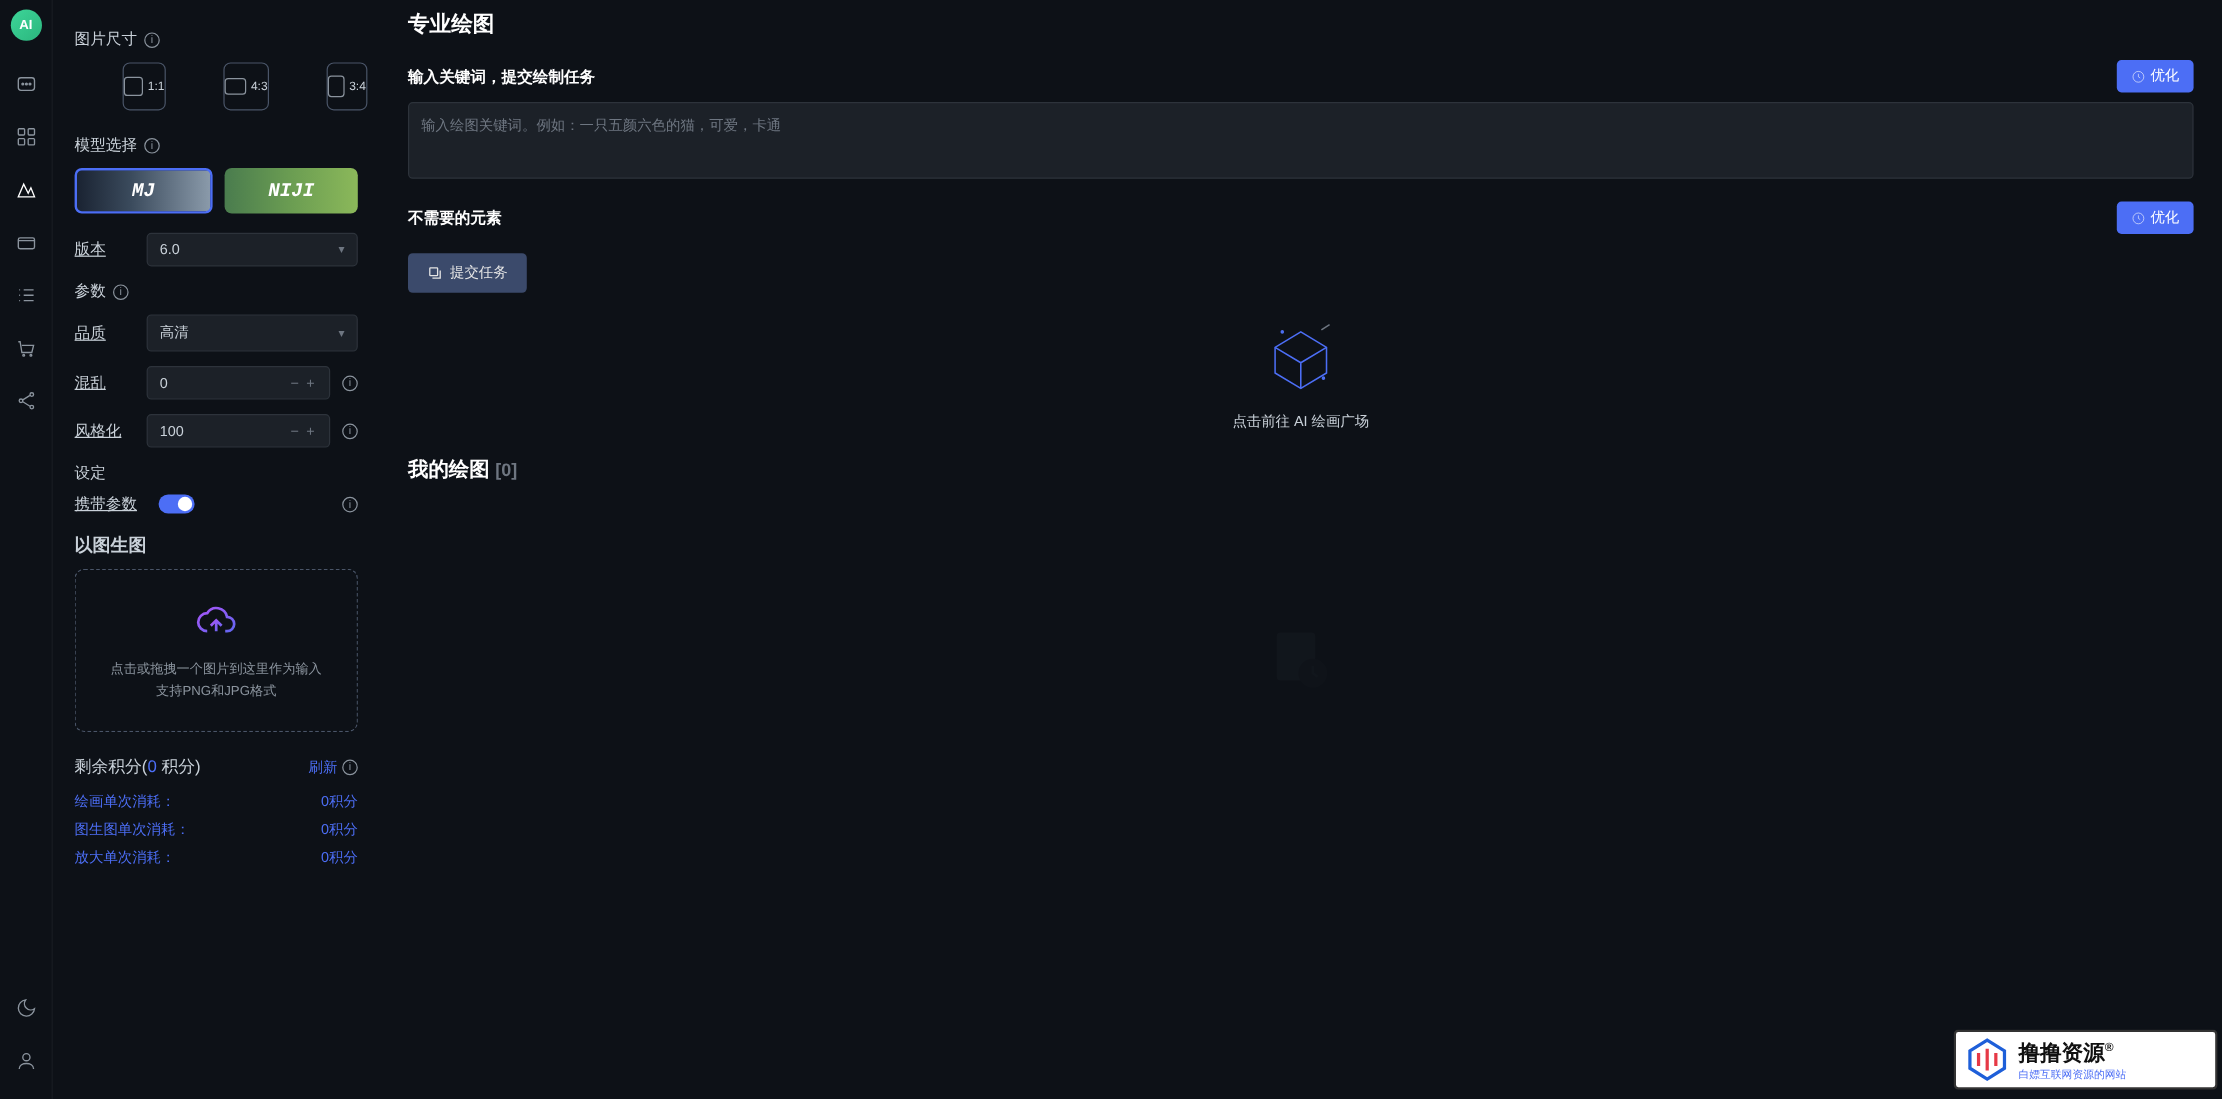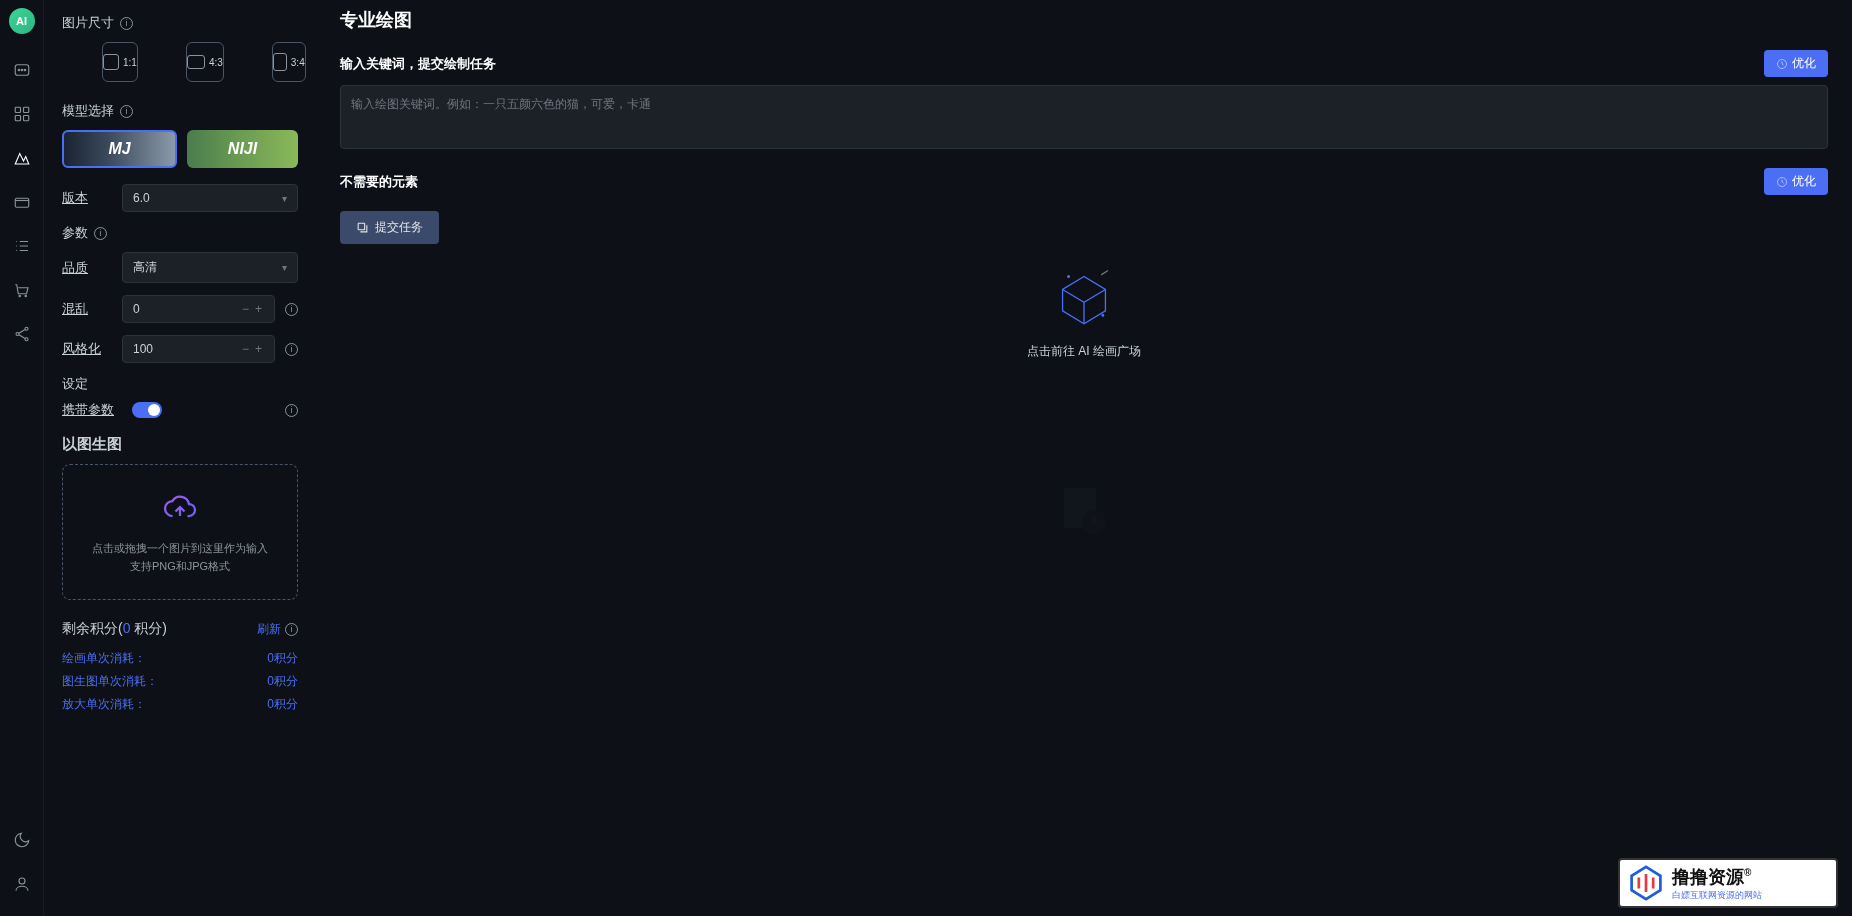--- a/index.html
+++ b/index.html
@@ -4,31 +4,31 @@
 <style>
 * { margin: 0; padding: 0; box-sizing: border-box; }
 body { font-family: -apple-system, BlinkMacSystemFont, "Segoe UI", sans-serif; background: #0d1117; color: #c9d1d9; font-size: 13px; overflow: hidden; }
 .app { display: flex; height: 916px; width: 1852px; }
 .iconbar { width: 44px; background: #0d1117; display: flex; flex-direction: column; align-items: center; padding-top: 8px; border-right: 1px solid rgba(255,255,255,0.05); }
 .logo { width: 26px; height: 26px; border-radius: 50%; background: linear-gradient(135deg, #3dd598, #2bb67e); display: flex; align-items: center; justify-content: center; color: #fff; font-weight: bold; font-size: 11px; margin-bottom: 24px; }
 .nav-icon { width: 24px; height: 24px; display: flex; align-items: center; justify-content: center; margin-bottom: 20px; cursor: pointer; color: #8b949e; }
 .nav-icon.active { color: #fff; }
 .nav-icon svg { width: 18px; height: 18px; fill: none; stroke: currentColor; stroke-width: 1.5; }
 .iconbar .spacer { flex: 1; }
-.sidebar { width: 272px; background: #0d1117; padding: 14px 18px; overflow-y: auto; }
+.sidebar { width: 272px; background: #0d1117; padding: 24px 18px; overflow-y: auto; }
 .section-label { font-size: 13px; color: #c9d1d9; display: flex; align-items: center; gap: 6px; margin-bottom: 10px; }
 .info-icon { width: 13px; height: 13px; border: 1px solid #8b949e; border-radius: 50%; display: inline-flex; align-items: center; justify-content: center; font-size: 9px; color: #8b949e; cursor: pointer; }
 .ratio-row { display: flex; gap: 8px; margin-bottom: 20px; }
 .ratio-box { width: 42px; height: 40px; border: 1px solid #4a5568; border-radius: 6px; display: flex; flex-direction: row; align-items: center; justify-content: center; gap: 4px; cursor: pointer; margin-left: 40px; }
 .ratio-box.active { border-color: #4c6ef5; }
 .ratio-shape { border: 1.5px solid #8b949e; border-radius: 3px; }
 .ratio-box.active .ratio-shape { border-color: #4c6ef5; }
 .ratio-box.active .ratio-label { color: #4c6ef5; }
 .ratio-label { font-size: 10px; color: #c9d1d9; }
-.model-row { display: flex; gap: 10px; margin-bottom: 16px; }
+.model-row { display: flex; gap: 10px; margin-bottom: 16px; font-family: Liberation Mono, monospace; }
 .model-card { flex: 1; height: 38px; border-radius: 6px; display: flex; align-items: center; justify-content: center; font-weight: bold; font-style: italic; font-size: 16px; cursor: pointer; color: #fff; position: relative; overflow: hidden; }
 .model-card.mj { background: linear-gradient(90deg, #1a2332 0%, #3a4a5c 40%, #8a9aaa 100%); border: 2px solid #4c6ef5; }
 .model-card.niji { background: linear-gradient(90deg, #4a7c4e 0%, #6b9d52 50%, #8bb85a 100%); }
 .param-row { display: flex; align-items: center; margin-bottom: 12px; gap: 10px; }
 .param-label { width: 50px; font-size: 13px; color: #c9d1d9; text-decoration: underline; }
 .select-box { flex: 1; background: #1c2128; border: 1px solid #2d333b; border-radius: 4px; padding: 6px 10px; color: #c9d1d9; font-size: 12px; display: flex; justify-content: space-between; align-items: center; cursor: pointer; }
 .num-input { flex: 1; background: #1c2128; border: 1px solid #2d333b; border-radius: 4px; padding: 6px 10px; color: #c9d1d9; font-size: 12px; display: flex; justify-content: space-between; align-items: center; }
 .stepper { display: flex; gap: 2px; color: #6e7681; }
 .stepper span { cursor: pointer; padding: 0 2px; }
 .toggle { width: 30px; height: 16px; background: #4c6ef5; border-radius: 10px; position: relative; cursor: pointer; }
@@ -52,21 +52,21 @@
 .textarea.tall { height: 64px; }
 .textarea.short { height: 34px; }
 .textarea::placeholder { color: #6e7681; }
 .submit-btn { background: #3b4a6b; color: #e5e5e5; border: none; border-radius: 4px; padding: 8px 16px; font-size: 12px; cursor: pointer; display: flex; align-items: center; gap: 6px; margin-bottom: 24px; }
 .section-title { font-size: 17px; font-weight: bold; color: #fff; margin-bottom: 16px; }
 .section-title .count { color: #6e7681; font-size: 15px; }
 .empty-state { text-align: center; padding: 0 0 20px; }
 .empty-cube { width: 70px; height: 60px; margin: 0 auto 12px; }
 .empty-text { font-size: 12px; color: #c9d1d9; cursor: pointer; }
 .empty-doc { width: 60px; height: 60px; margin: 100px auto 0; opacity: 0.15; }
-.watermark { position: fixed; bottom: 8px; right: 14px; width: 220px; height: 50px; background: #fff; border: 2px solid #333; border-radius: 4px; display: flex; align-items: center; padding: 4px 8px; gap: 8px; }
+.watermark { position: fixed; bottom: 8px; right: 4px; width: 220px; height: 50px; background: #fff; border: 2px solid #333; border-radius: 4px; display: flex; align-items: center; padding: 4px 8px; gap: 8px; }
 .wm-logo { width: 36px; height: 36px; }
 .wm-text { display: flex; flex-direction: column; }
 .wm-main { font-size: 18px; font-weight: bold; color: #111; }
 .wm-sub { font-size: 9px; color: #4c6ef5; }
 .chevron { font-size: 10px; color: #6e7681; }
 </style>
 </head>
 <body>
 
 <div class="app">
@@ -310,20 +310,23 @@
       <svg class="empty-cube" viewBox="0 0 80 70" fill="none" stroke="#4c6ef5" stroke-width="1.5">
         <path d="M40 10L15 25v25l25 15 25-15V25z"></path>
           <path d="M15 25l25 15 25-15M40 40v25"></path>
         <path d="M60 8l8-5" stroke="#6e7681"></path>
           <circle cx="22" cy="10" r="1" fill="#6e7681"></circle>
           <circle cx="62" cy="55" r="1" fill="#6e7681"></circle>
       </svg>
       <div class="empty-text">点击前往 AI 绘画广场</div>
     </div>
 
+    <div class="section-title">
+      <span>我的绘图</span> <span class="count">[0]</span>
+    </div>
     <div class="empty-state">
       <svg class="empty-doc" viewBox="0 0 60 60" fill="#2d333b">
         <rect x="10" y="8" width="32" height="40" rx="3"></rect>
           <circle cx="40" cy="42" r="12" fill="#1c2128"></circle>
           <path d="M40 36v6l4 3" stroke="#2d333b" stroke-width="2" fill="none"></path>
       </svg>
     </div>
   </div>
 </div>
 

